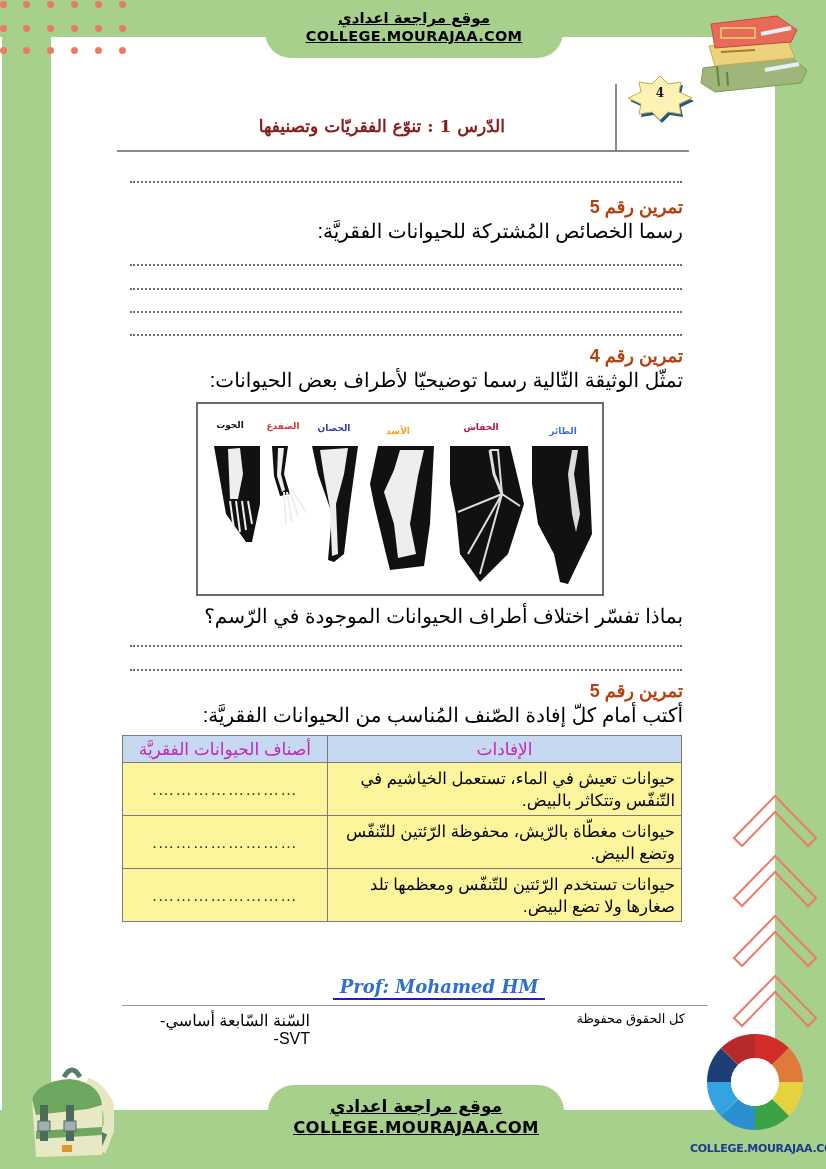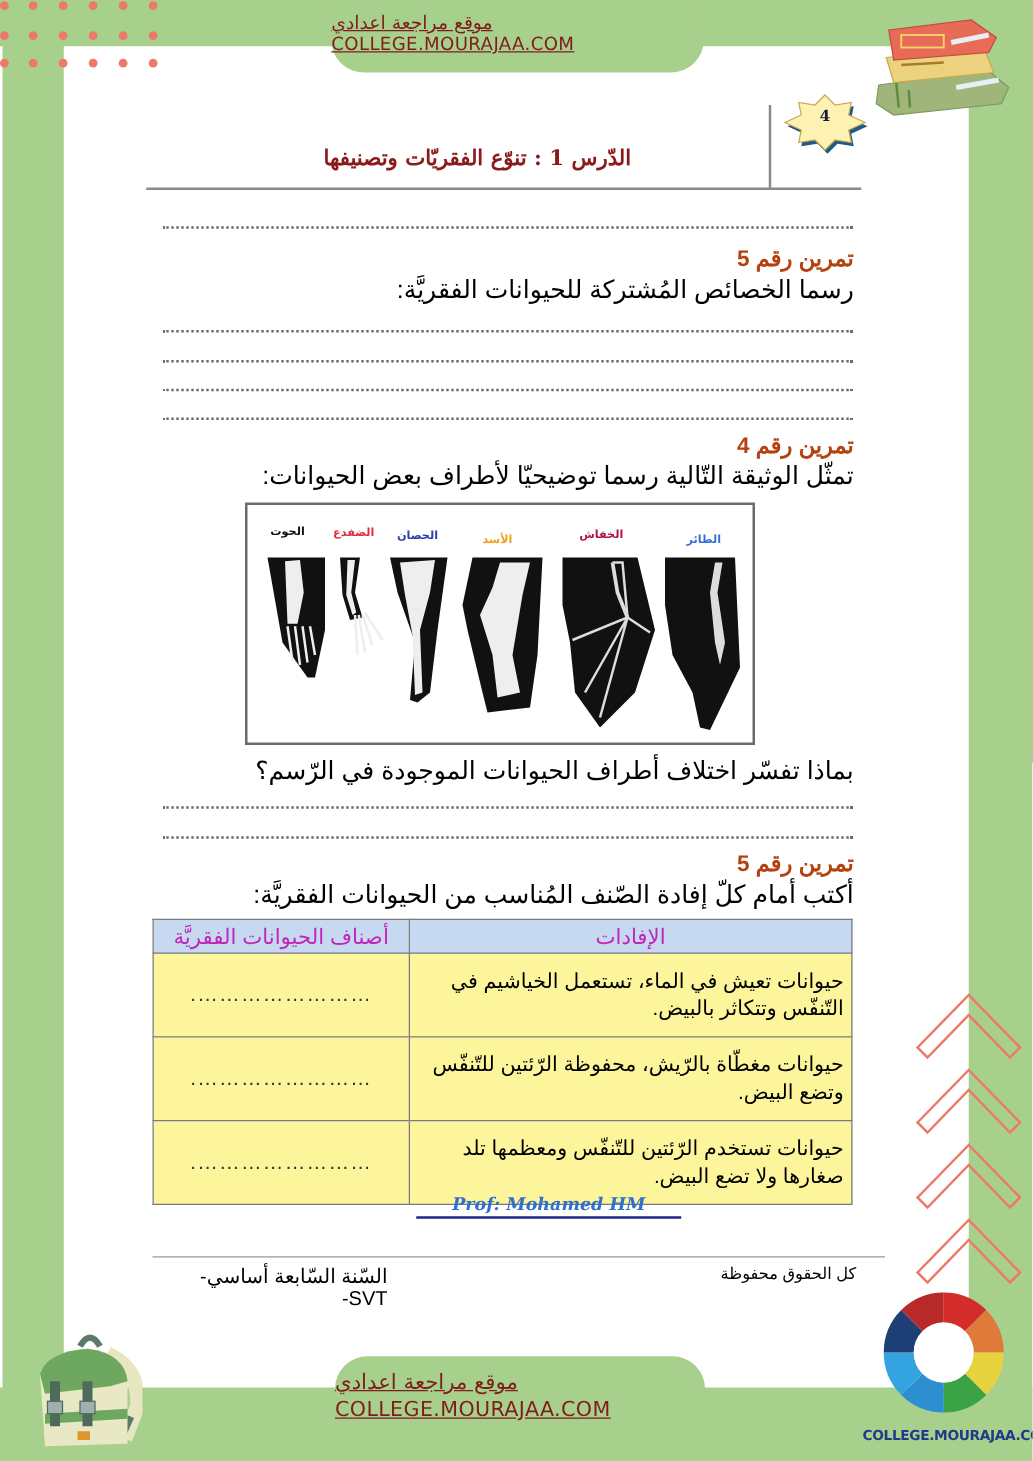--- a/index.html
+++ b/index.html
@@ -8,21 +8,21 @@
 
   .band { position: absolute; background: #a8d08d; }
   .band-top { left: 0; top: 0; width: 826px; height: 37px; }
   .band-left { left: 2px; top: 0; width: 49px; height: 1169px; }
   .band-right { left: 775px; top: 0; width: 51px; height: 1169px; }
   .band-bottom { left: 0; top: 1110px; width: 826px; height: 59px; }
 
   .dots { position: absolute; left: 0; top: 0; width: 130px; height: 58px; }
   .dot { position: absolute; width: 7px; height: 7px; border-radius: 50%; background: #ec7a68; }
 
-  .site-tab { position: absolute; background: #a8d08d; text-align: left; color: #7f1d1d; font-family: "DejaVu Sans", sans-serif; font-weight: normal; }
+  .site-tab { position: absolute; background: #a8d08d; text-align: center; color: #000000; font-family: "DejaVu Sans", sans-serif; font-weight: bold; }
   .site-tab-top { left: 265px; top: 0; width: 298px; height: 58px; border-radius: 0 0 26px 26px; padding-top: 9px; }
   .site-tab-bottom { left: 268px; top: 1085px; width: 296px; height: 84px; border-radius: 26px 26px 0 0; padding-top: 10px; }
   .site-tab .ar { display: block; font-size: 15px; line-height: 18px; text-decoration: underline; direction: rtl; }
   .site-tab .en { display: block; font-size: 14.5px; line-height: 19px; text-decoration: underline; letter-spacing: 0.3px; }
   .site-tab-bottom .ar { font-size: 17px; line-height: 22px; }
   .site-tab-bottom .en { font-size: 16.5px; line-height: 22px; }
 
   .books { position: absolute; left: 695px; top: 8px; width: 118px; height: 85px; }
   .backpack { position: absolute; left: 14px; top: 1055px; width: 100px; height: 105px; }
   .chevrons { position: absolute; left: 732px; top: 790px; width: 86px; height: 240px; }
@@ -39,27 +39,27 @@
 
   .ex-heading { position: absolute; right: 143px; font-family: "Liberation Sans", sans-serif; font-weight: bold; font-size: 18px; color: #b5420e; direction: rtl; text-align: right; white-space: nowrap; }
   .ex-text { position: absolute; right: 143px; font-family: "Liberation Sans", sans-serif; font-size: 20px; color: #000; direction: rtl; text-align: right; white-space: nowrap; }
 
   .figure { position: absolute; left: 196px; top: 402px; width: 408px; height: 194px; border: 2px solid #6b6b6b; background: #fff; }
   .figure svg { width: 100%; height: 100%; }
 
   .cls-table { position: absolute; left: 122px; top: 735px; width: 560px; border-collapse: collapse; direction: rtl; font-family: "Liberation Sans", sans-serif; }
   .cls-table th { background: #c6d9f1; color: #c026b8; font-weight: normal; font-size: 17px; height: 27px; border: 1px solid #7a7a7a; }
   .cls-table td { background: #fdf59c; border: 1px solid #7a7a7a; font-size: 16.5px; line-height: 22px; vertical-align: middle; }
-  .cls-table td.desc { width: 355px; padding: 2px 6px 2px 4px; text-align: right; height: 67px; }
+  .cls-table td.desc { width: 355px; padding: 2px 6px 2px 4px; text-align: right; height: 53px; }
   .cls-table td.answer { width: 205px; text-align: center; color: #333; letter-spacing: 1px; }
   .cls-table th.col-class { width: 205px; }
 
   .footer-line { position: absolute; left: 122px; top: 1005px; width: 586px; height: 1px; background: #9a9a9a; }
   .footer-rights { position: absolute; left: 560px; top: 1011px; width: 115px; font-family: "Liberation Sans", sans-serif; font-size: 13px; direction: rtl; text-align: right; margin-left: 10px; }
-  .footer-prof { position: absolute; left: 333px; top: 956px; width: 212px; text-align: center; font-family: "DejaVu Serif", serif; font-style: italic; font-weight: bold; font-size: 14px; color: #2f6fcf; border-bottom: 2px solid #23238e; padding-bottom: 1px; }
+  .footer-prof { position: absolute; left: 333px; top: 976px; width: 212px; text-align: center; font-family: "DejaVu Serif", serif; font-style: italic; font-weight: bold; font-size: 18px; color: #2f6fcf; border-bottom: 2px solid #23238e; padding-bottom: 1px; }
   .footer-level { position: absolute; left: 150px; top: 1011px; width: 160px; font-family: "Liberation Sans", sans-serif; font-size: 16px; direction: rtl; text-align: right; }
 </style>
 </head>
 <body>
 
 <div class="band band-top"></div>
 <div class="band band-left"></div>
 <div class="band band-right"></div>
 <div class="band band-bottom"></div>
 

